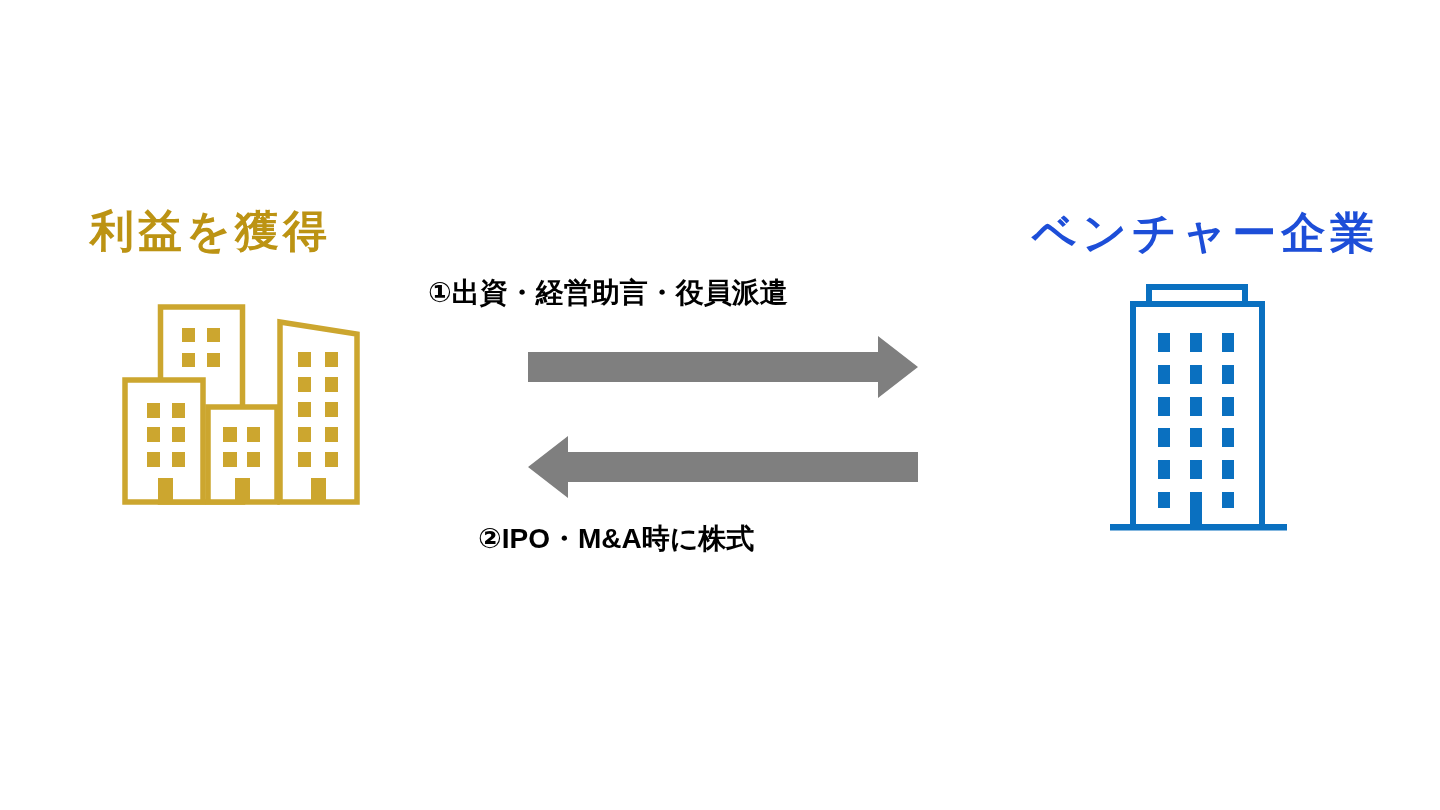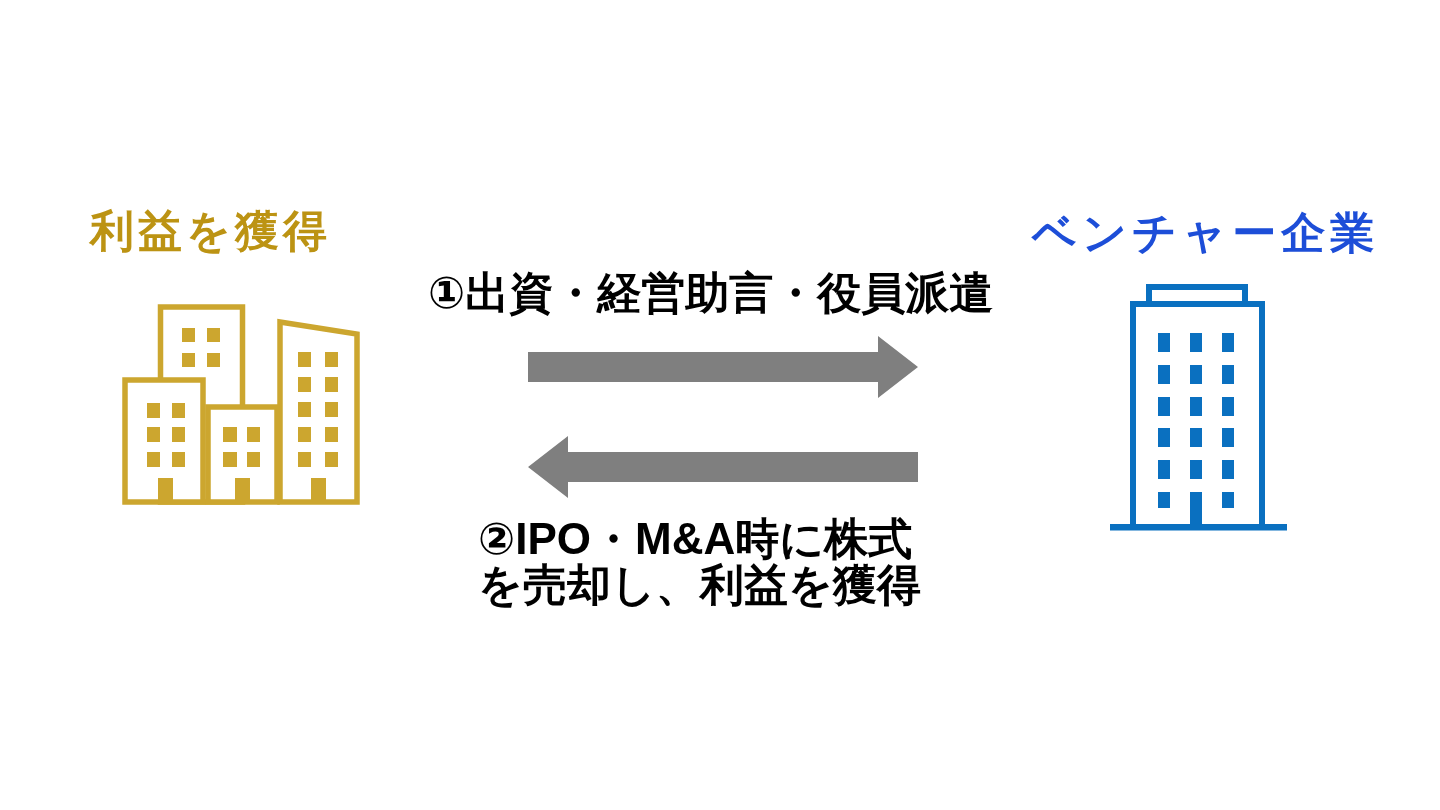--- a/index.html
+++ b/index.html
@@ -34,21 +34,21 @@
   .icon-wrap { position: absolute; }
   .icon-gold-buildings { left: 118px; top: 298px; width: 250px; height: 210px; }
   .icon-blue-building  { left: 1105px; top: 280px; width: 190px; height: 260px; }
   .arrow-wrap { position: absolute; width: 390px; height: 62px; }
   .arrow-top    { left: 528px; top: 336px; }
   .arrow-bottom { left: 528px; top: 436px; }
   .flow-label {
     position: absolute;
     color: #000000;
     font-weight: bold;
-    font-size: 44px;
+    font-size: 28px;
     white-space: nowrap;
     line-height: 46px;
   }
   .flow-label-top    { left: 428px; top: 270px; }
   .flow-label-bottom { left: 478px; top: 516px; }
 </style>
 </head>
 <body>
 
 <div class="canvas">
@@ -149,16 +149,15 @@
   </div>
 
   <div class="arrow-wrap arrow-bottom">
     <svg width="390" height="62" viewBox="0 0 390 62" xmlns="http://www.w3.org/2000/svg">
       <polygon points="390,16 40,16 40,0 0,31 40,62 40,46 390,46" fill="#7F7F7F"></polygon>
     </svg>
   </div>
 
   <div class="flow-label flow-label-bottom">
     <div>②IPO・M&amp;A時に株式</div>
-    <div>を売却し、利益を獲得</div>
   </div>
 
 </div>
 
 </body></html>

